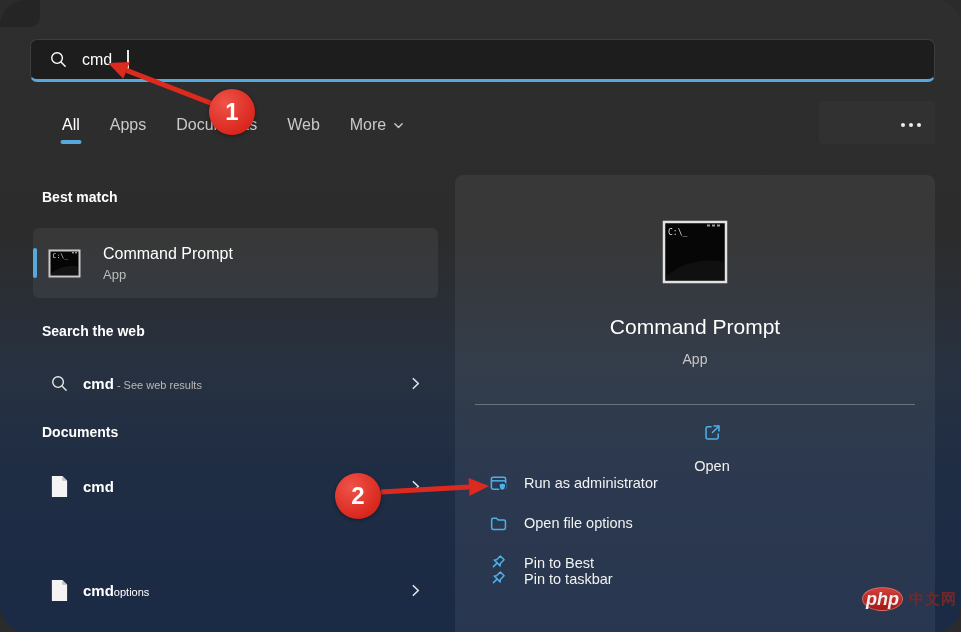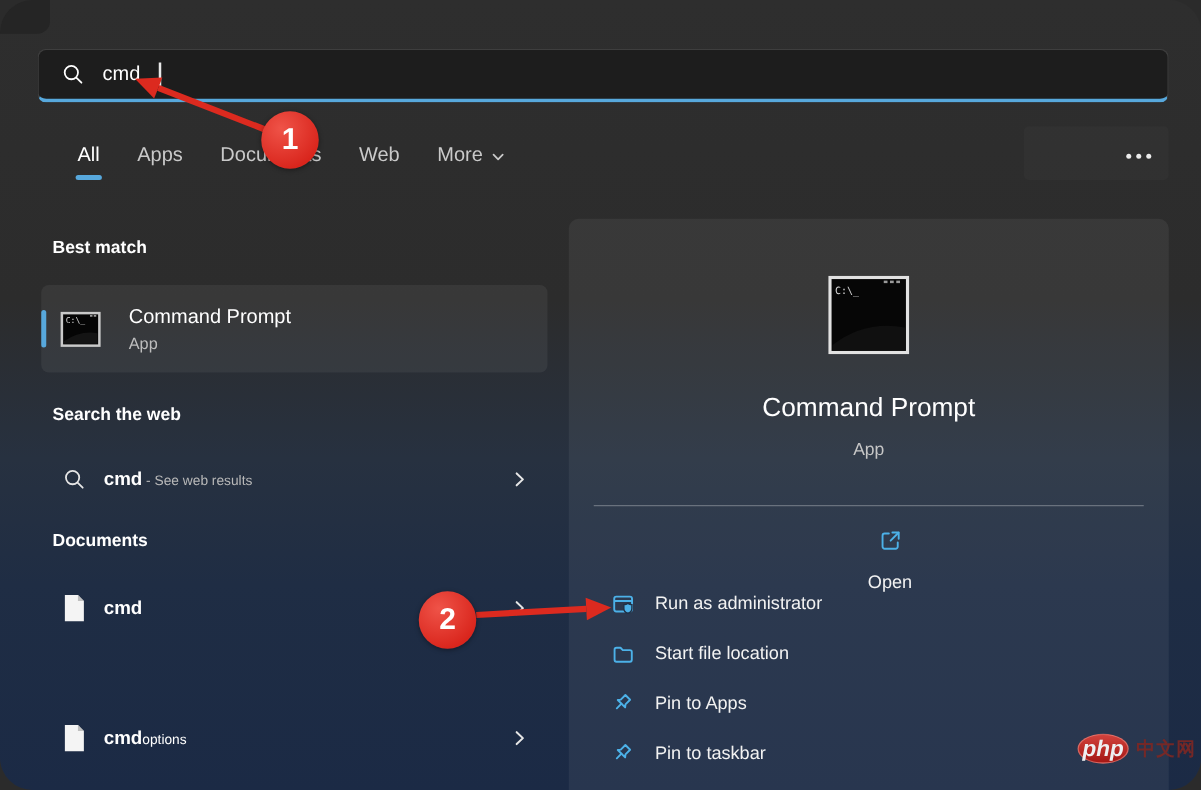--- a/index.html
+++ b/index.html
@@ -248,36 +248,36 @@
       </span>
       <span class="lbl">Run as administrator</span>
     </div>
 
     <div class="action" style="top:328px;">
       <span style="display:flex;">
         <svg width="19" height="19" viewBox="0 0 20 20">
             <path d="M2.8 6 a1.6 1.6 0 0 1 1.6 -1.6 h3.4 l1.9 2 h6 a1.6 1.6 0 0 1 1.6 1.6 v6.6 a1.6 1.6 0 0 1 -1.6 1.6 h-11.3 a1.6 1.6 0 0 1 -1.6 -1.6 z" fill="none" stroke="#4cb1e8" stroke-width="1.6" stroke-linejoin="round"></path>
           </svg>
       </span>
-      <span class="lbl">Start file location</span>
+      <span class="lbl">Open file options</span>
     </div>
 
     <div class="action" style="top:368px;">
       <span style="display:flex;">
         <svg width="19" height="19" viewBox="0 0 20 20">
             <g transform="rotate(45 10 8)" fill="none" stroke="#4cb1e8" stroke-width="1.6" stroke-linecap="round" stroke-linejoin="round">
               <path d="M7.2 2.5 h5.6 v5.5 l1.6 2 h-8.8 l1.6 -2 z"></path>
               <line x1="10" y1="10" x2="10" y2="15.5"></line>
             </g>
           </svg>
       </span>
-      <span class="lbl">Pin to Apps</span>
-    </div>
-
-    <div class="action" style="top:408px;">
+      <span class="lbl">Pin to Best</span>
+    </div>
+
+    <div class="action" style="top:384px;">
       <span style="display:flex;">
         <svg width="19" height="19" viewBox="0 0 20 20">
             <g transform="rotate(45 10 8)" fill="none" stroke="#4cb1e8" stroke-width="1.6" stroke-linecap="round" stroke-linejoin="round">
               <path d="M7.2 2.5 h5.6 v5.5 l1.6 2 h-8.8 l1.6 -2 z"></path>
               <line x1="10" y1="10" x2="10" y2="15.5"></line>
             </g>
           </svg>
       </span>
       <span class="lbl">Pin to taskbar</span>
     </div>

